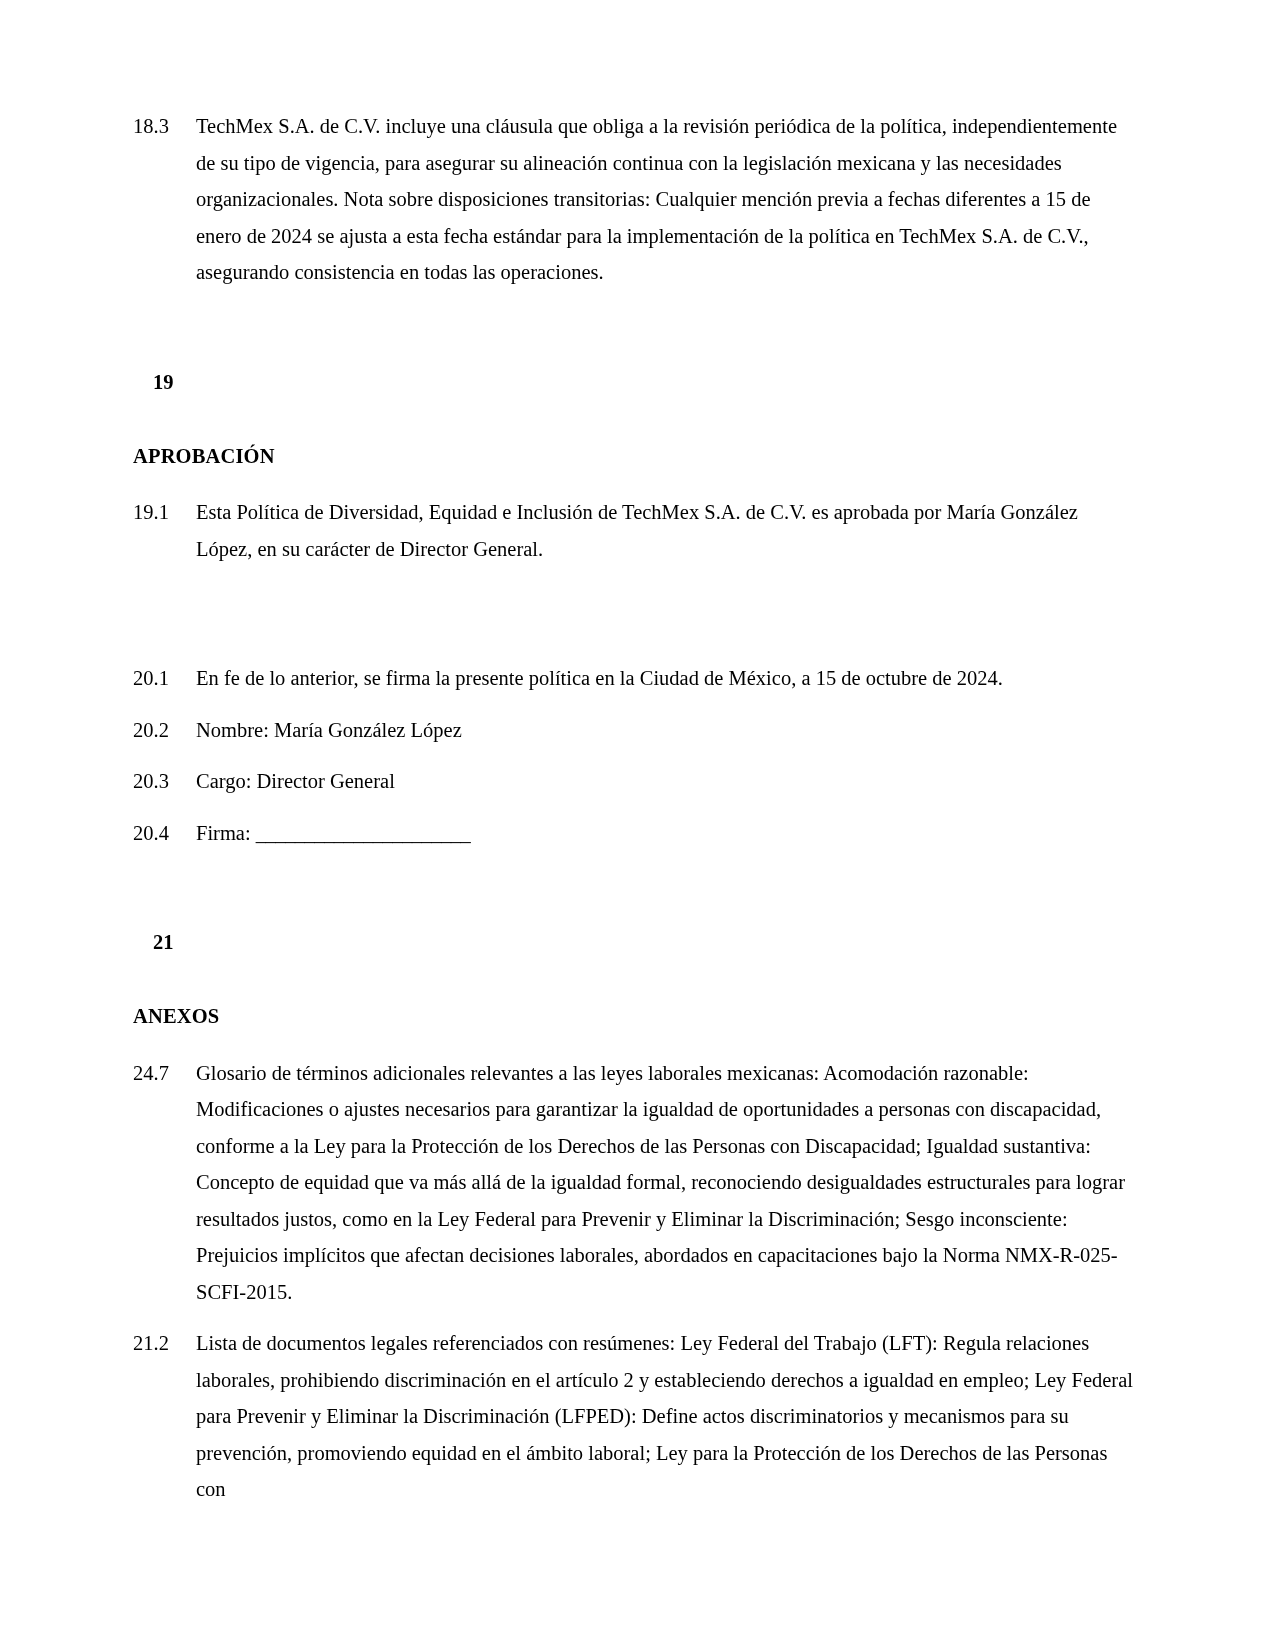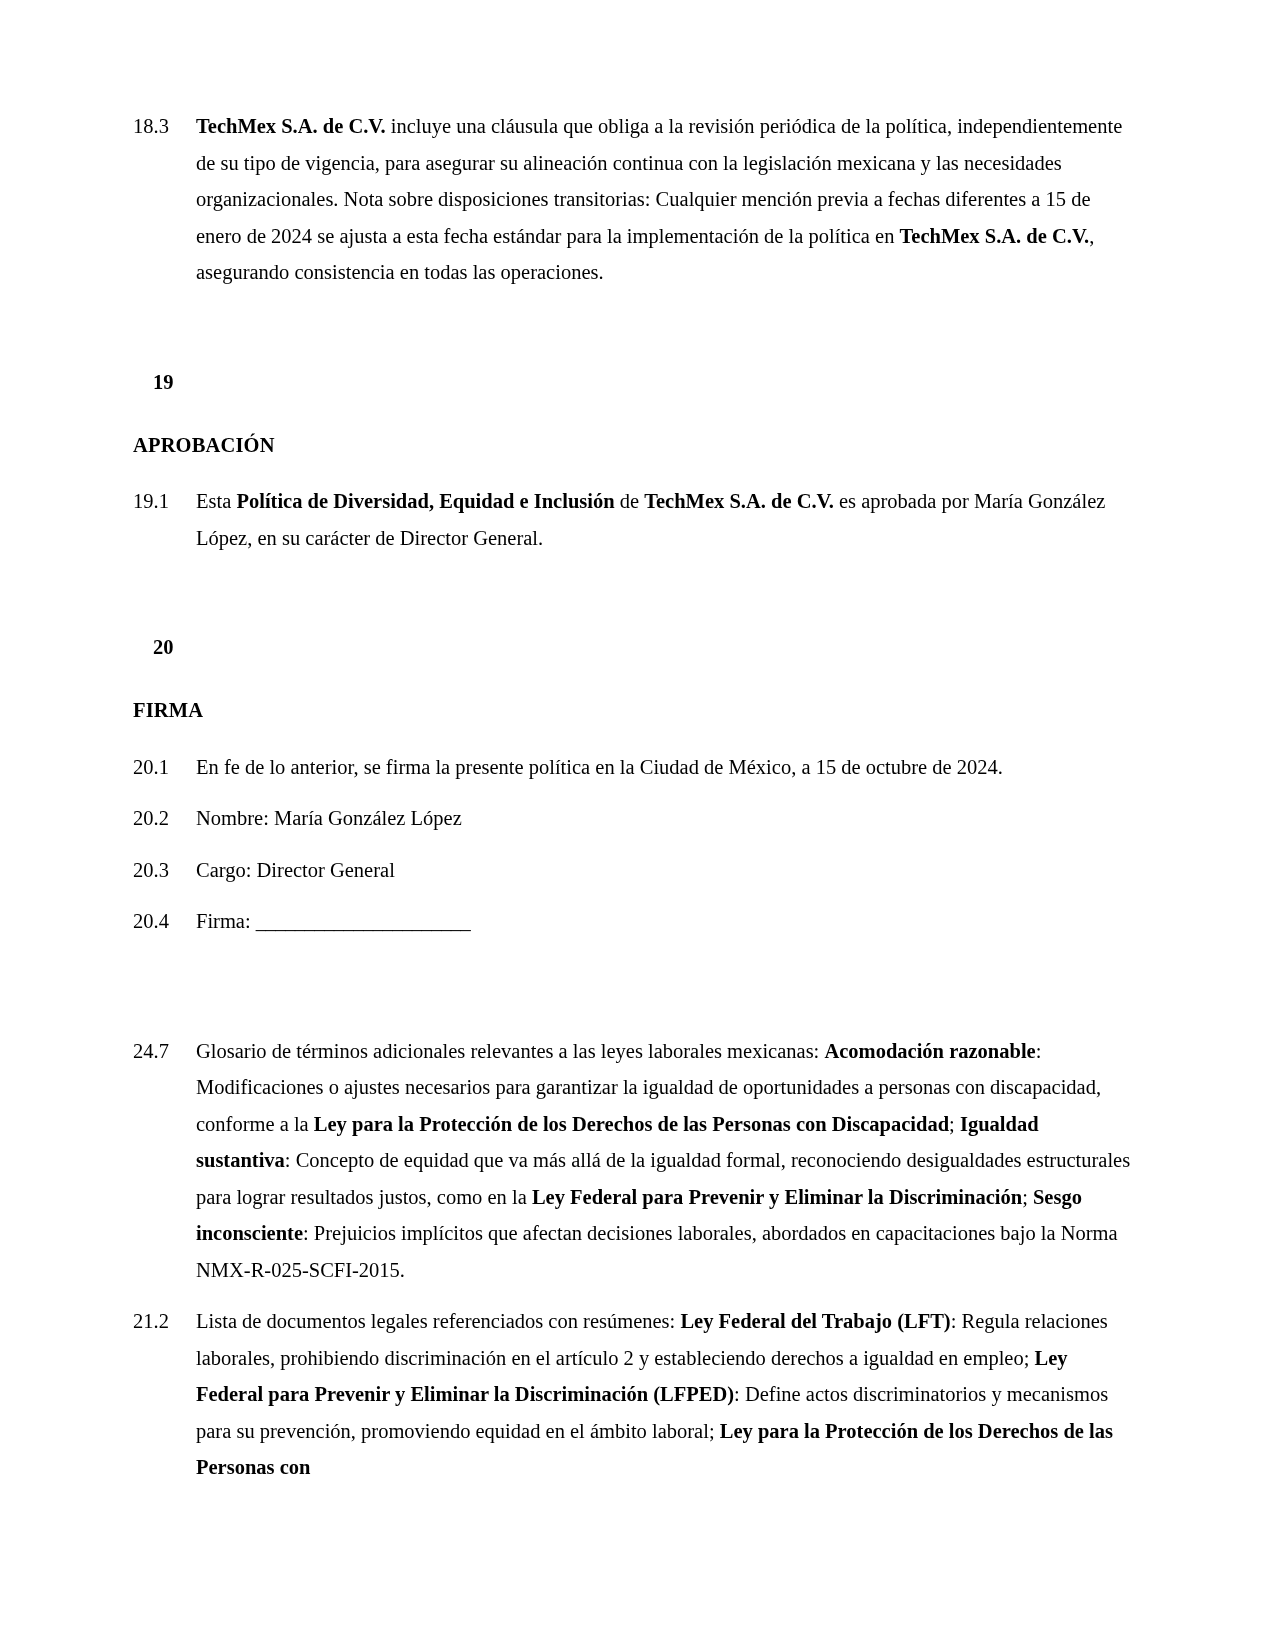--- a/index.html
+++ b/index.html
@@ -55,22 +55,23 @@
   }
   .heading .num {
     flex: 0 0 63px;
     padding-left: 20px;
     box-sizing: border-box;
     white-space: nowrap;
   }
   .heading .title {
     flex: 1 1 auto;
     letter-spacing: 0.15px;
+    margin-top: 11px;
   }
-  b, strong { font-weight: bold; text-align: center; }
+  b, strong { font-weight: normal; text-align: center; }
   
   .gap-lg { height: 58px; }
   .gap-sm { height: 20px; }
   .sig-line { letter-spacing: -0.5px; }
 </style>
 </head>
 <body>
 
 <div class="page">
 
@@ -89,24 +90,20 @@
   <div class="gap-sm"></div>
 
   <div class="clause">
     <div class="num">19.1</div>
     <div class="body"><span>Esta </span><b>Política de Diversidad, Equidad e Inclusión</b><span> de </span><b>TechMex S.A. de C.V.</b><span> es aprobada por María González López, en su carácter de Director General.</span></div>
   </div>
 
 
   <div class="gap-lg"></div>
 
-  <div class="heading">
-    <div class="num">20</div>
-    <div class="title">FIRMA</div>
-  </div>
 
   <div class="gap-sm"></div>
 
   <div class="clause">
     <div class="num">20.1</div>
     <div class="body">En fe de lo anterior, se firma la presente política en la Ciudad de México, a 15 de octubre de 2024.</div>
   </div>
 
   <div class="clause">
     <div class="num">20.2</div>
@@ -119,20 +116,24 @@
   </div>
 
   <div class="clause">
     <div class="num">20.4</div>
     <div class="body"><span>Firma: </span><span class="sig-line">______________________</span></div>
   </div>
 
 
   <div class="gap-lg"></div>
 
+  <div class="heading">
+    <div class="num">21</div>
+    <div class="title">ANEXOS</div>
+  </div>
 
   <div class="gap-sm"></div>
 
   <div class="clause">
     <div class="num">24.7</div>
     <div class="body"><span>Glosario de términos adicionales relevantes a las leyes laborales mexicanas: </span><b>Acomodación razonable</b><span>: Modificaciones o ajustes necesarios para garantizar la igualdad de oportunidades a personas con discapacidad, conforme a la </span><b>Ley para la Protección de los Derechos de las Personas con Discapacidad</b><span>; </span><b>Igualdad sustantiva</b><span>: Concepto de equidad que va más allá de la igualdad formal, reconociendo desigualdades estructurales para lograr resultados justos, como en la </span><b>Ley Federal para Prevenir y Eliminar la Discriminación</b><span>; </span><b>Sesgo inconsciente</b><span>: Prejuicios implícitos que afectan decisiones laborales, abordados en capacitaciones bajo la Norma NMX-R-025-SCFI-2015.</span></div>
   </div>
 
   <div class="clause">
     <div class="num">21.2</div>

